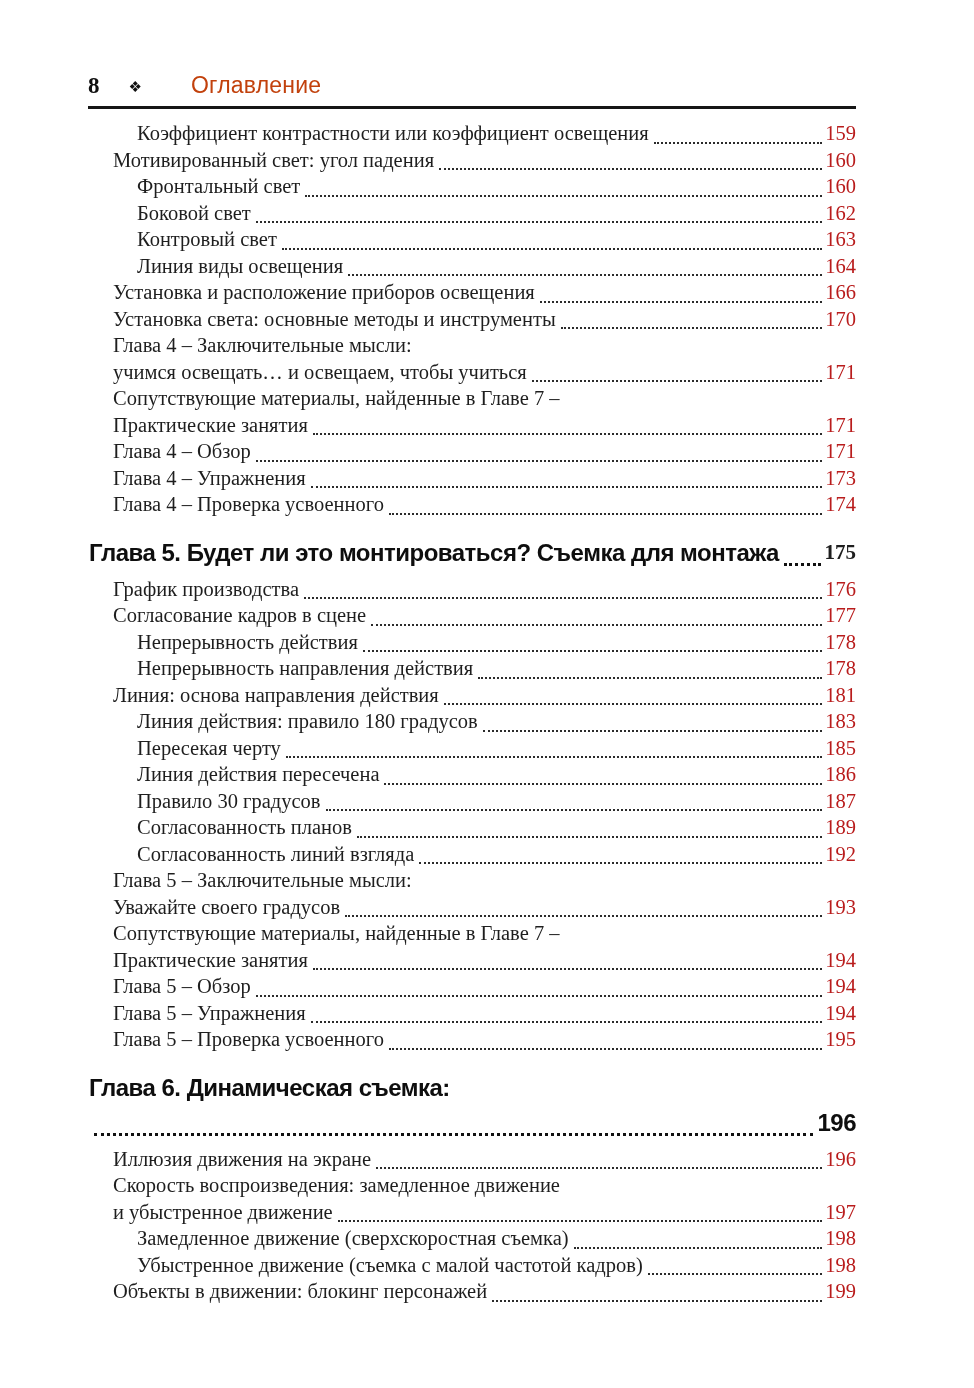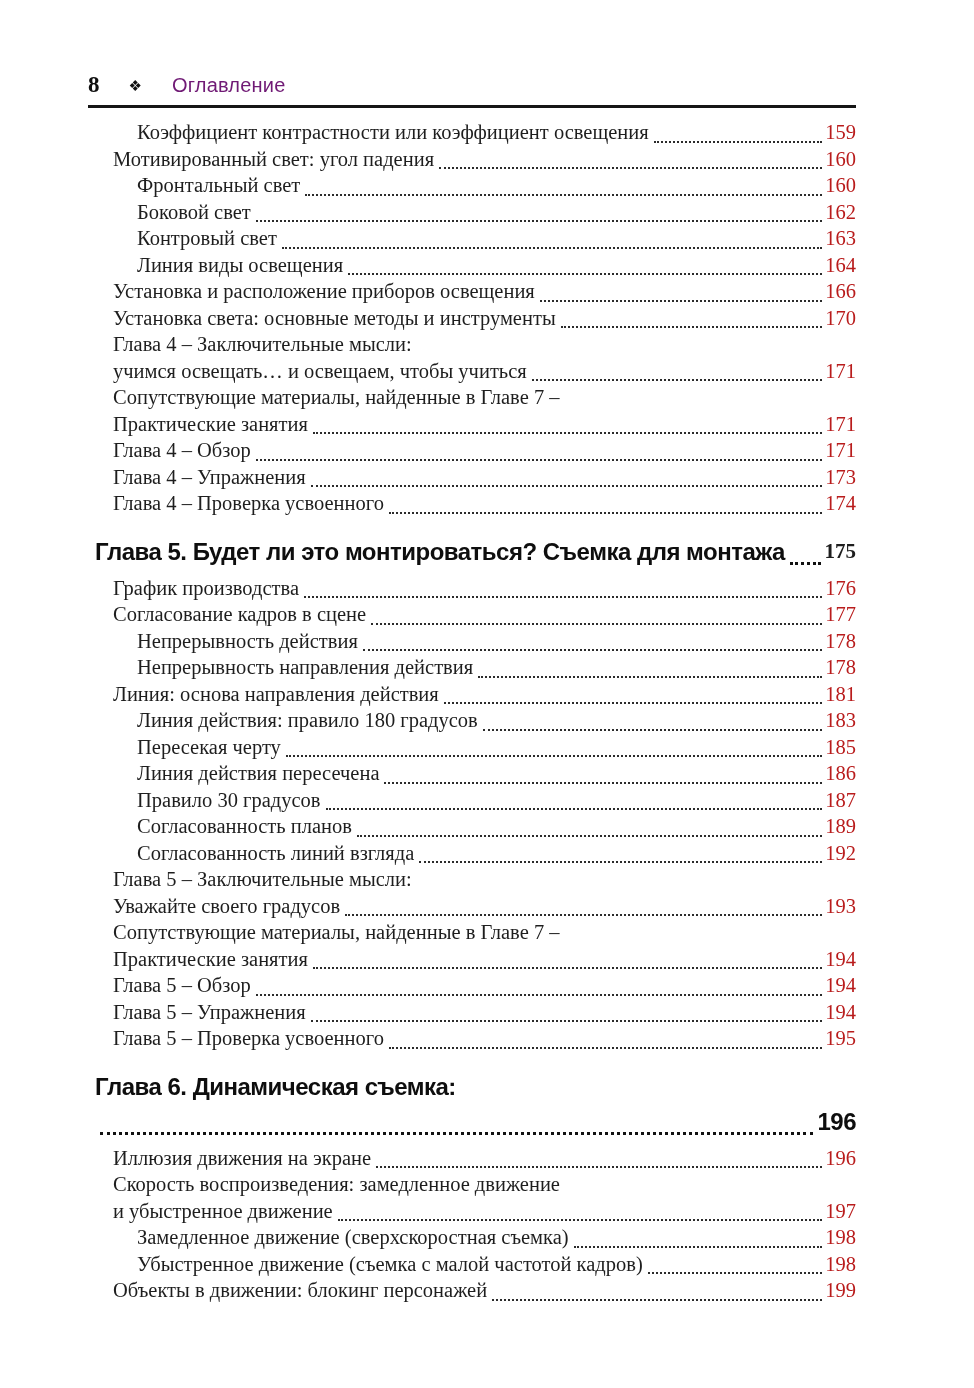--- a/index.html
+++ b/index.html
@@ -31,23 +31,23 @@
   }
   .header-marker {
     font-family: "DejaVu Sans", sans-serif;
     font-size: 15px;
     color: #101010;
     margin-left: 29px;
     transform: translateY(-1px);
   }
   .header-title {
     font-family: "Liberation Sans", sans-serif;
-    font-size: 20px;
-    color: #701a75;
-    margin-left: 30px;
+    font-size: 23px;
+    color: #c2410c;
+    margin-left: 49px;
     letter-spacing: 0.2px;
   }
   
   .toc { margin-top: 11px; }
   .row { }
   .line {
     display: flex;
     align-items: flex-end;
     font-size: 20.5px;
     line-height: 26.5px;
@@ -64,21 +64,21 @@
     transform: translateY(-3px);
     margin-left: 5px;
     margin-right: 3px;
   }
   .page-num {
     font-family: "Liberation Serif", serif;
     font-size: 20.5px;
     color: #b91c1c;
   }
   
-  .row.chapter { margin: 17px 0 6px 7px; }
+  .row.chapter { margin: 17px 0 6px 1px; }
   .row.chapter .line {
     font-family: "Liberation Sans", sans-serif;
     font-weight: 700;
     font-size: 24px;
     line-height: 35px;
     letter-spacing: -0.5px;
     color: #0e0e0e;
   }
   .row.chapter .dots {
     border-bottom: 3.4px dotted #111111;

